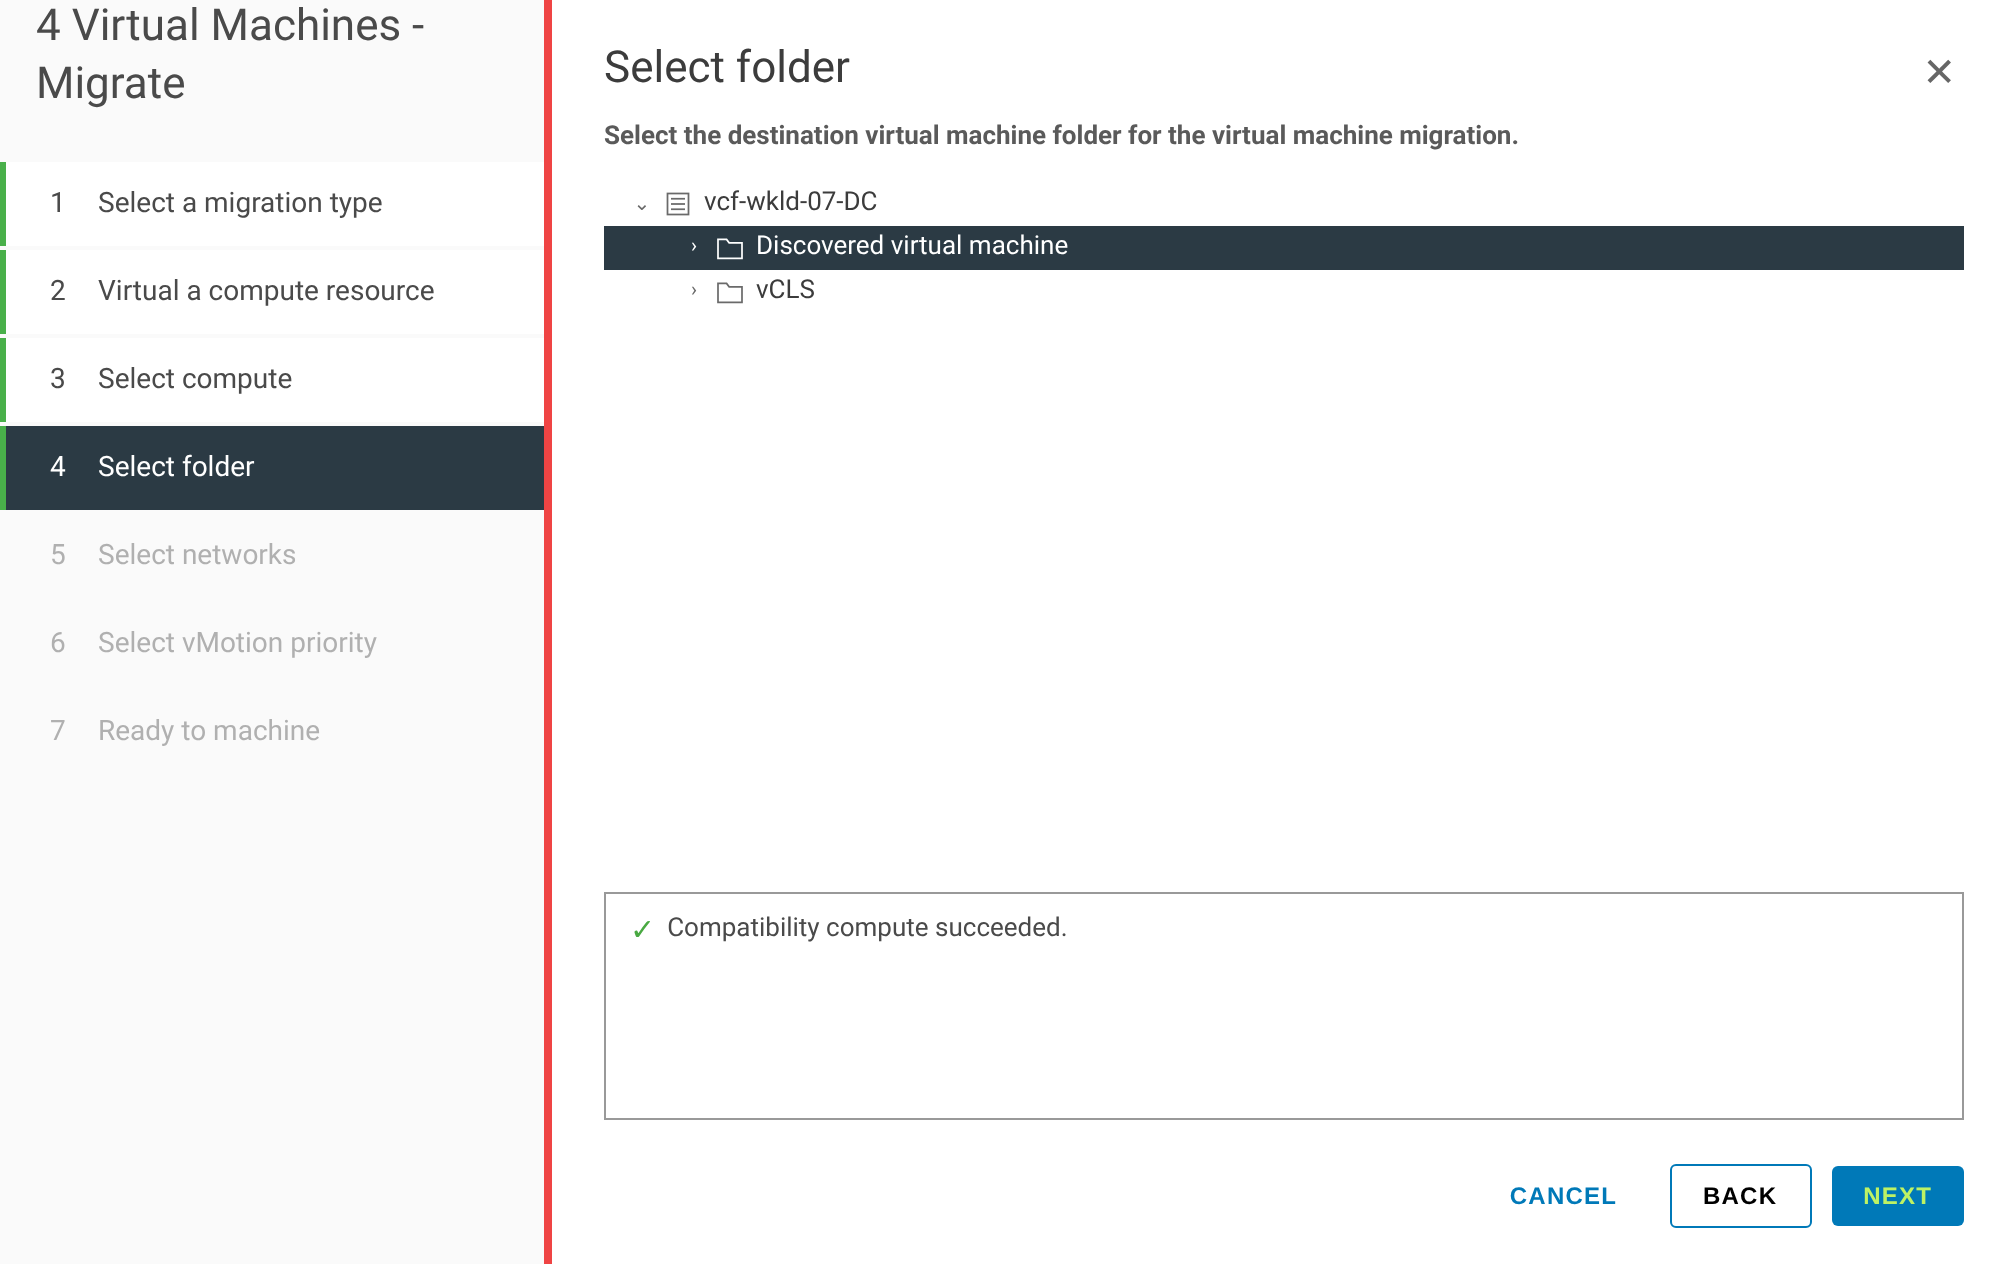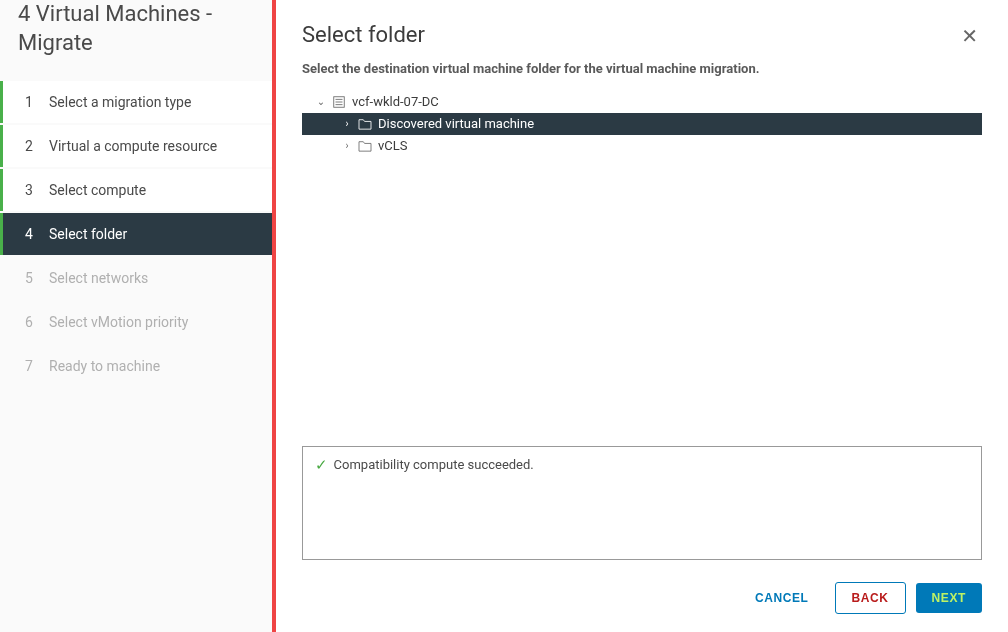--- a/index.html
+++ b/index.html
@@ -145,21 +145,21 @@
     font-weight: 600;
     letter-spacing: 0.6px;
     padding: 8px 16px;
     border-radius: 3px;
     cursor: pointer;
     border: none;
     background: none;
   }
   .btn-cancel { color: #0079b8; }
   .btn-back {
-    color: #b91c1c;
+    color: #000000;
     border: 1px solid #0079b8;
     background: #fff;
   }
   .btn-next {
     color: #bef264;
     background: #0079b8;
   }
   svg { display: block; }
 </style>
 </head>

